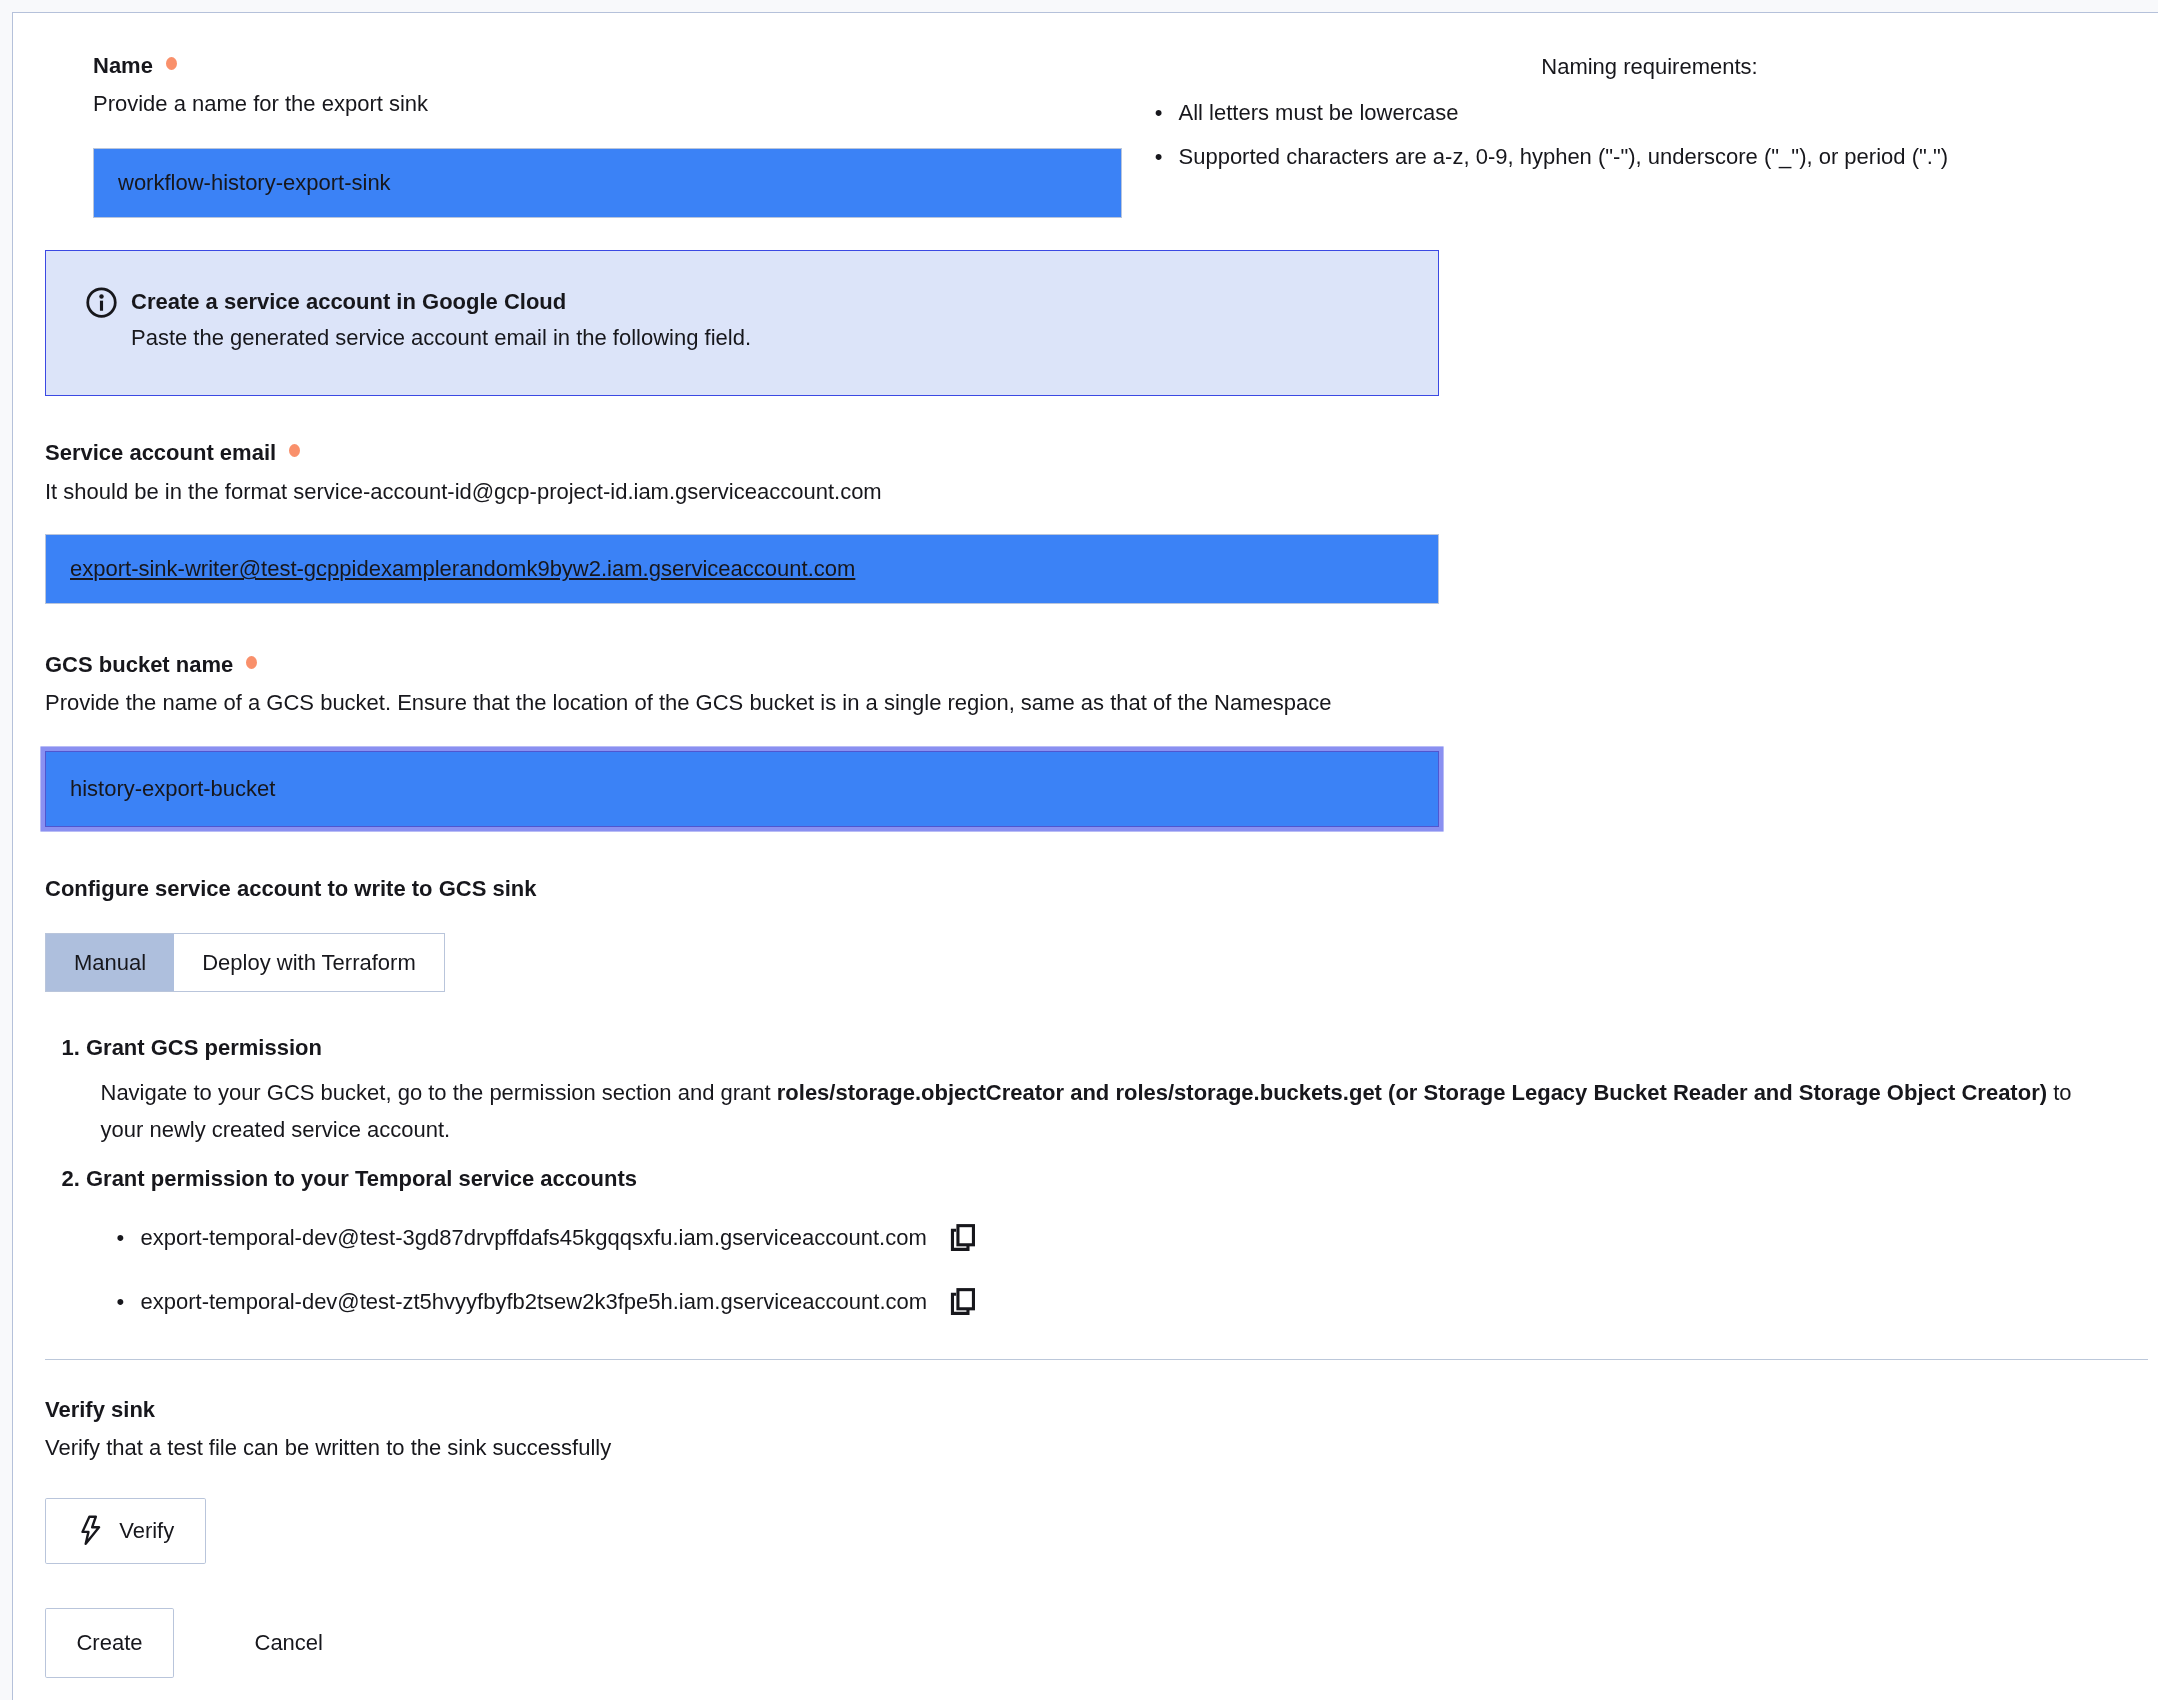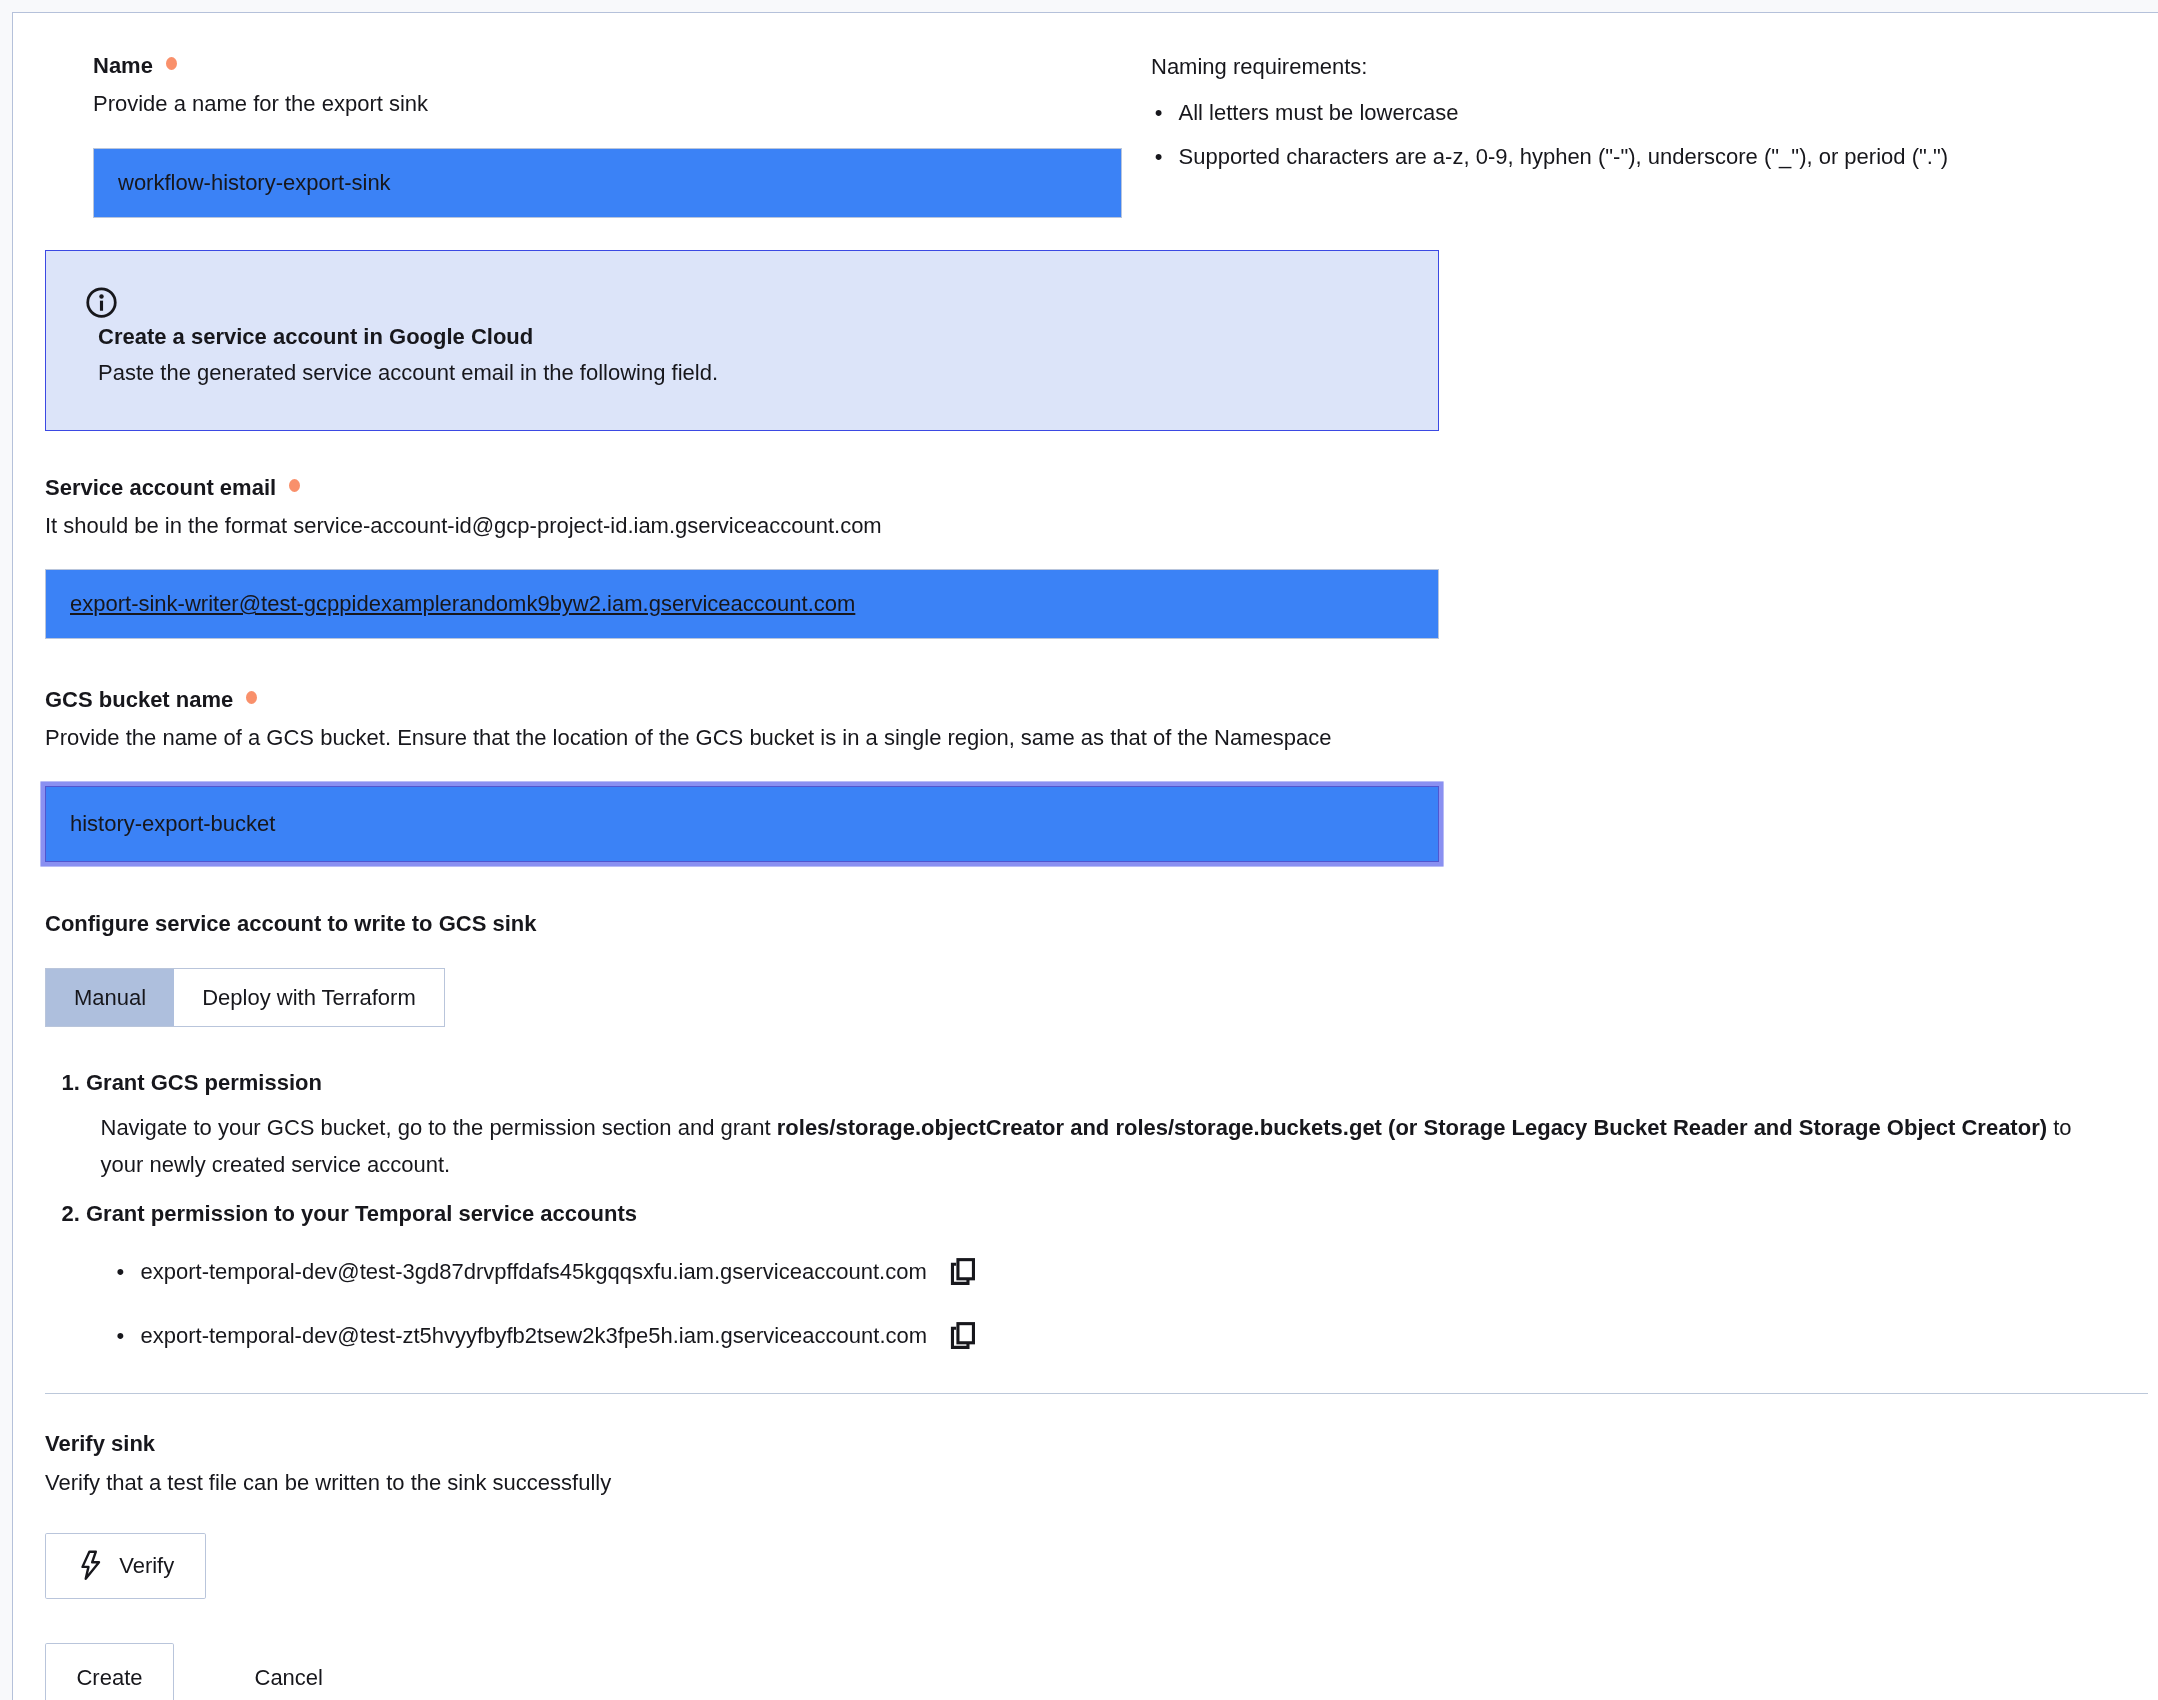--- a/index.html
+++ b/index.html
@@ -44,32 +44,32 @@
     outline: none;
   }
   input.wide { width: 1394px; }
   input.focused {
     margin-top: 33px;
     height: 76px;
     border: 1.8px solid #5056cf;
     box-shadow: 0 0 0 4.6px #8a90f1;
   }
 
-  .req-title { font-size: 22px; line-height: 31px; }
+  .req-title { font-size: 22px; line-height: 31px; text-align: center; }
   .req-list { margin-top: 14.7px; }
   .req-item { display: flex; font-size: 22px; line-height: 31px; margin-top: 13px; }
   .req-item .bullet { width: 27.5px; flex: 0 0 auto; text-align: left; padding-left: 3.7px; }
 
   .info-banner {
     margin-top: 32px;
     width: 1394px;
     background: #dce4f9;
     border: 1.8px solid #3b49e3;
     padding: 33px 37px 39px 39px;
-    display: flex; align-items: flex-start; flex-direction: column;
+    display: flex; align-items: flex-start;
   }
   .info-icon { flex: 0 0 auto; margin-top: 1.8px; }
   .info-text { margin-left: 13px; }
   .info-title { font-size: 22px; font-weight: bold; line-height: 35px; }
   .info-desc { font-size: 22px; line-height: 37px; }
 
   .group-service { margin-top: 41px; }
   .group-service input.text-input { margin-top: 27.5px; text-decoration: underline; }
   .group-bucket { margin-top: 45px; }
 

